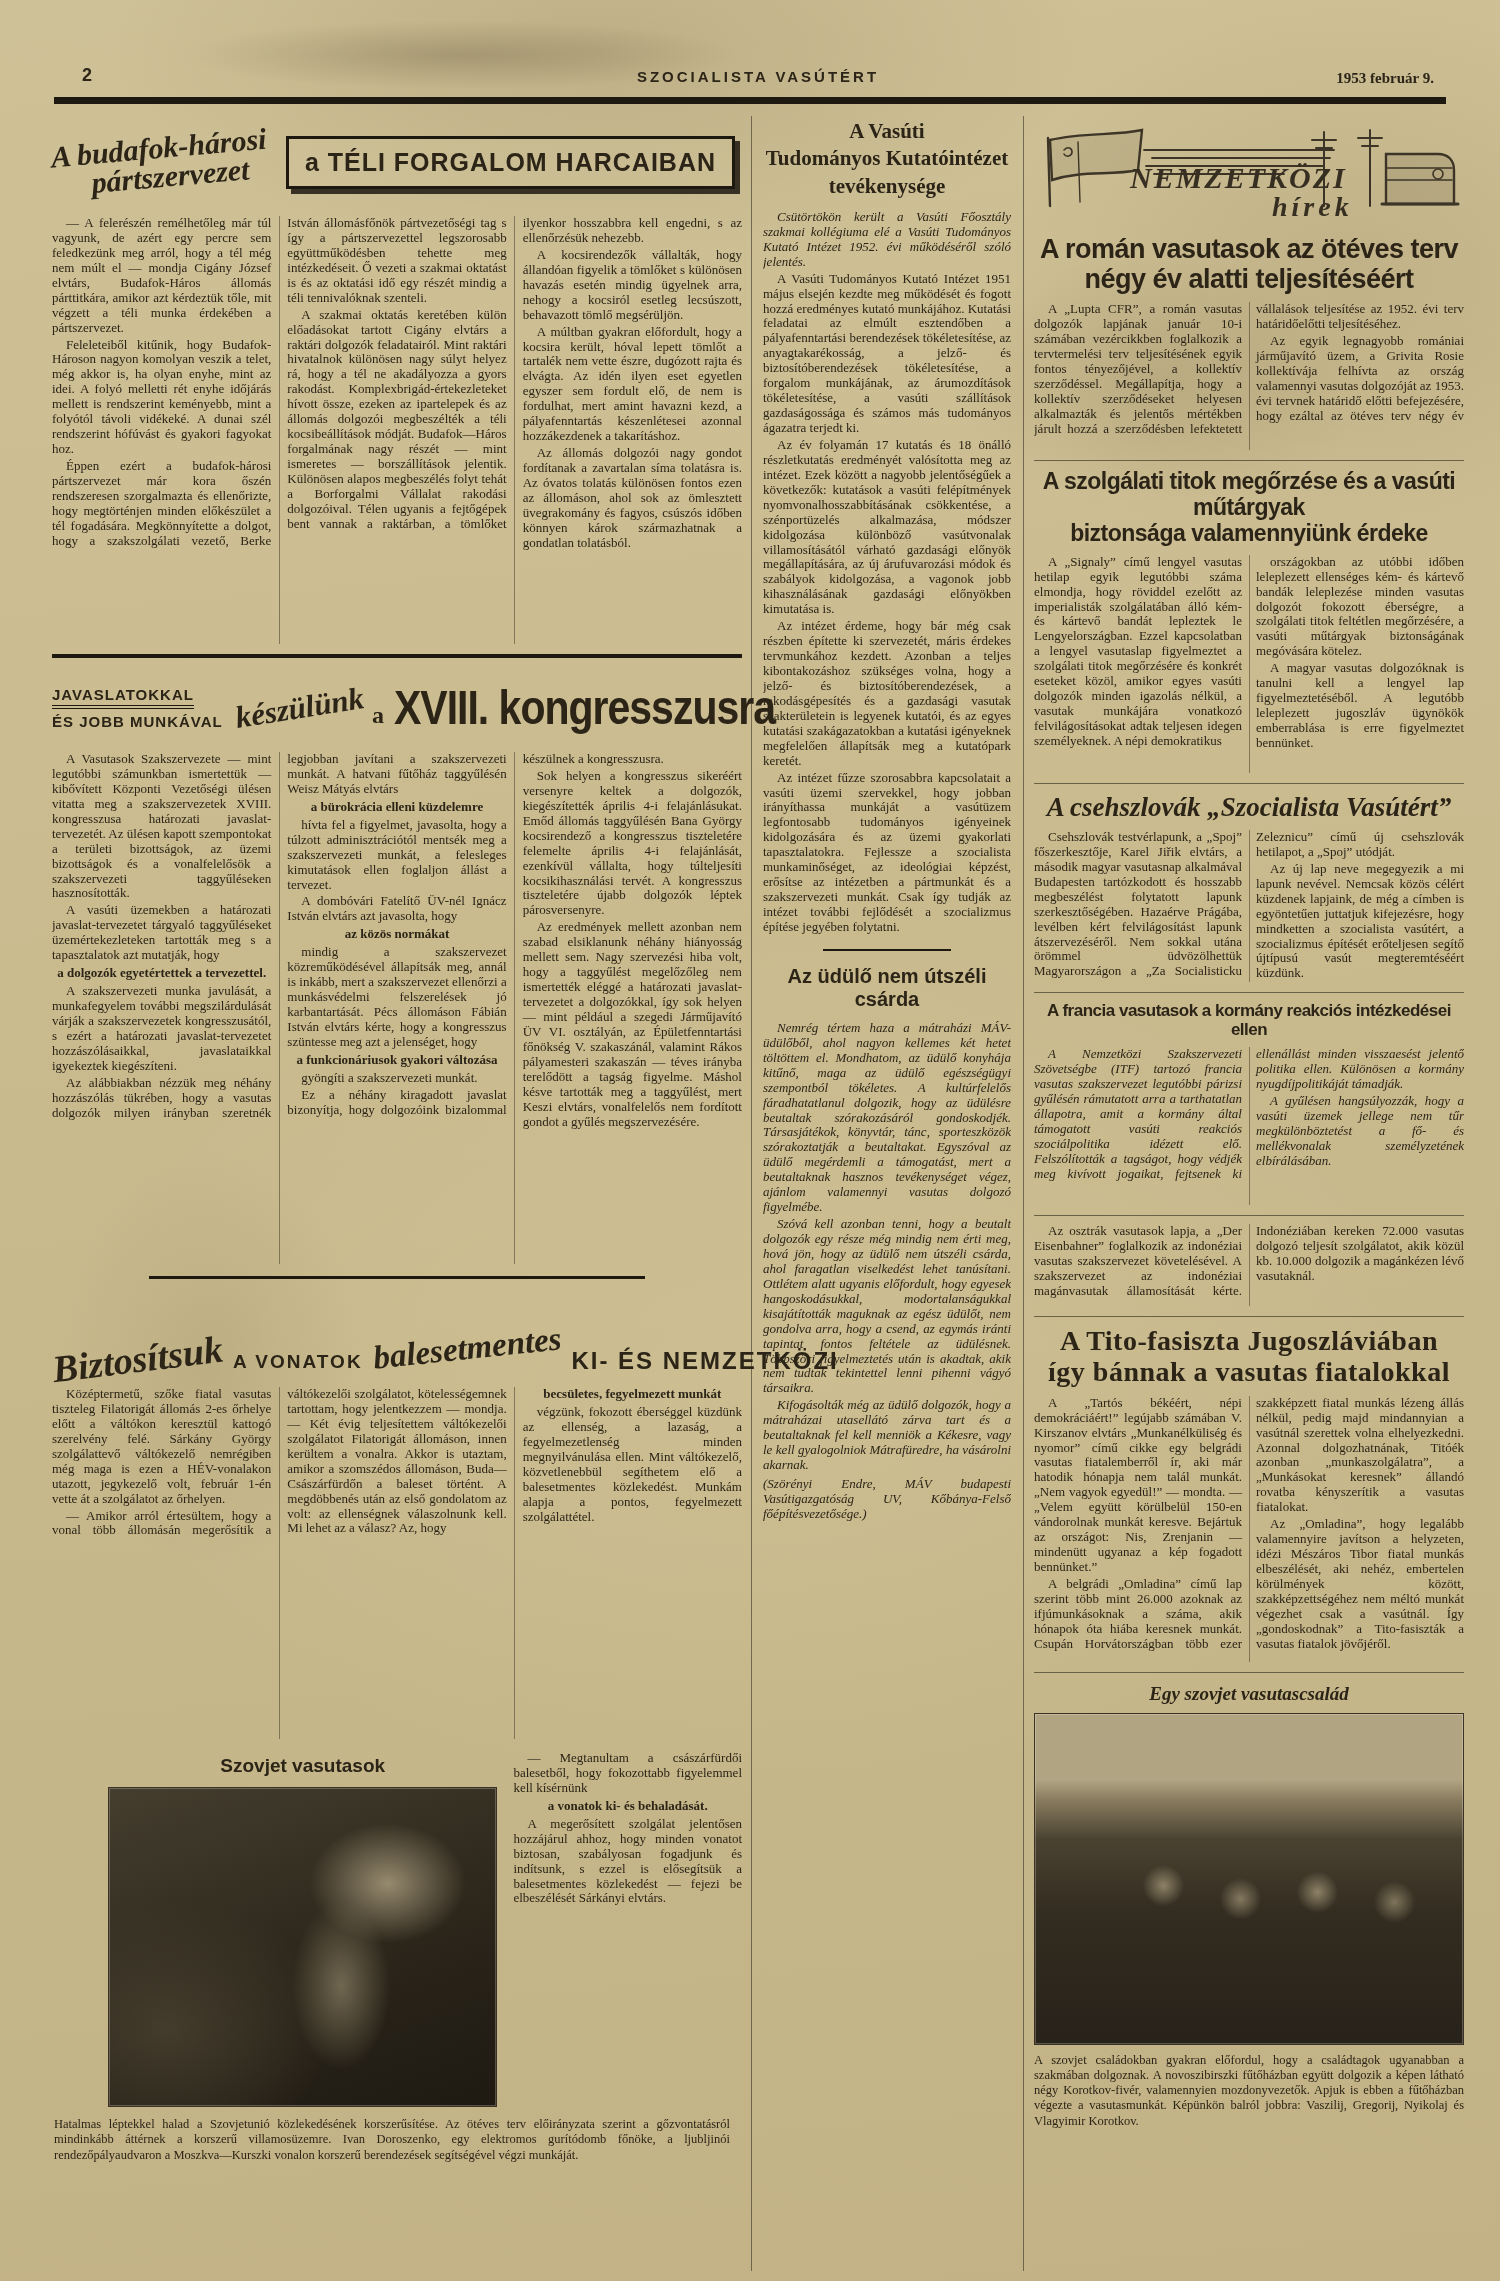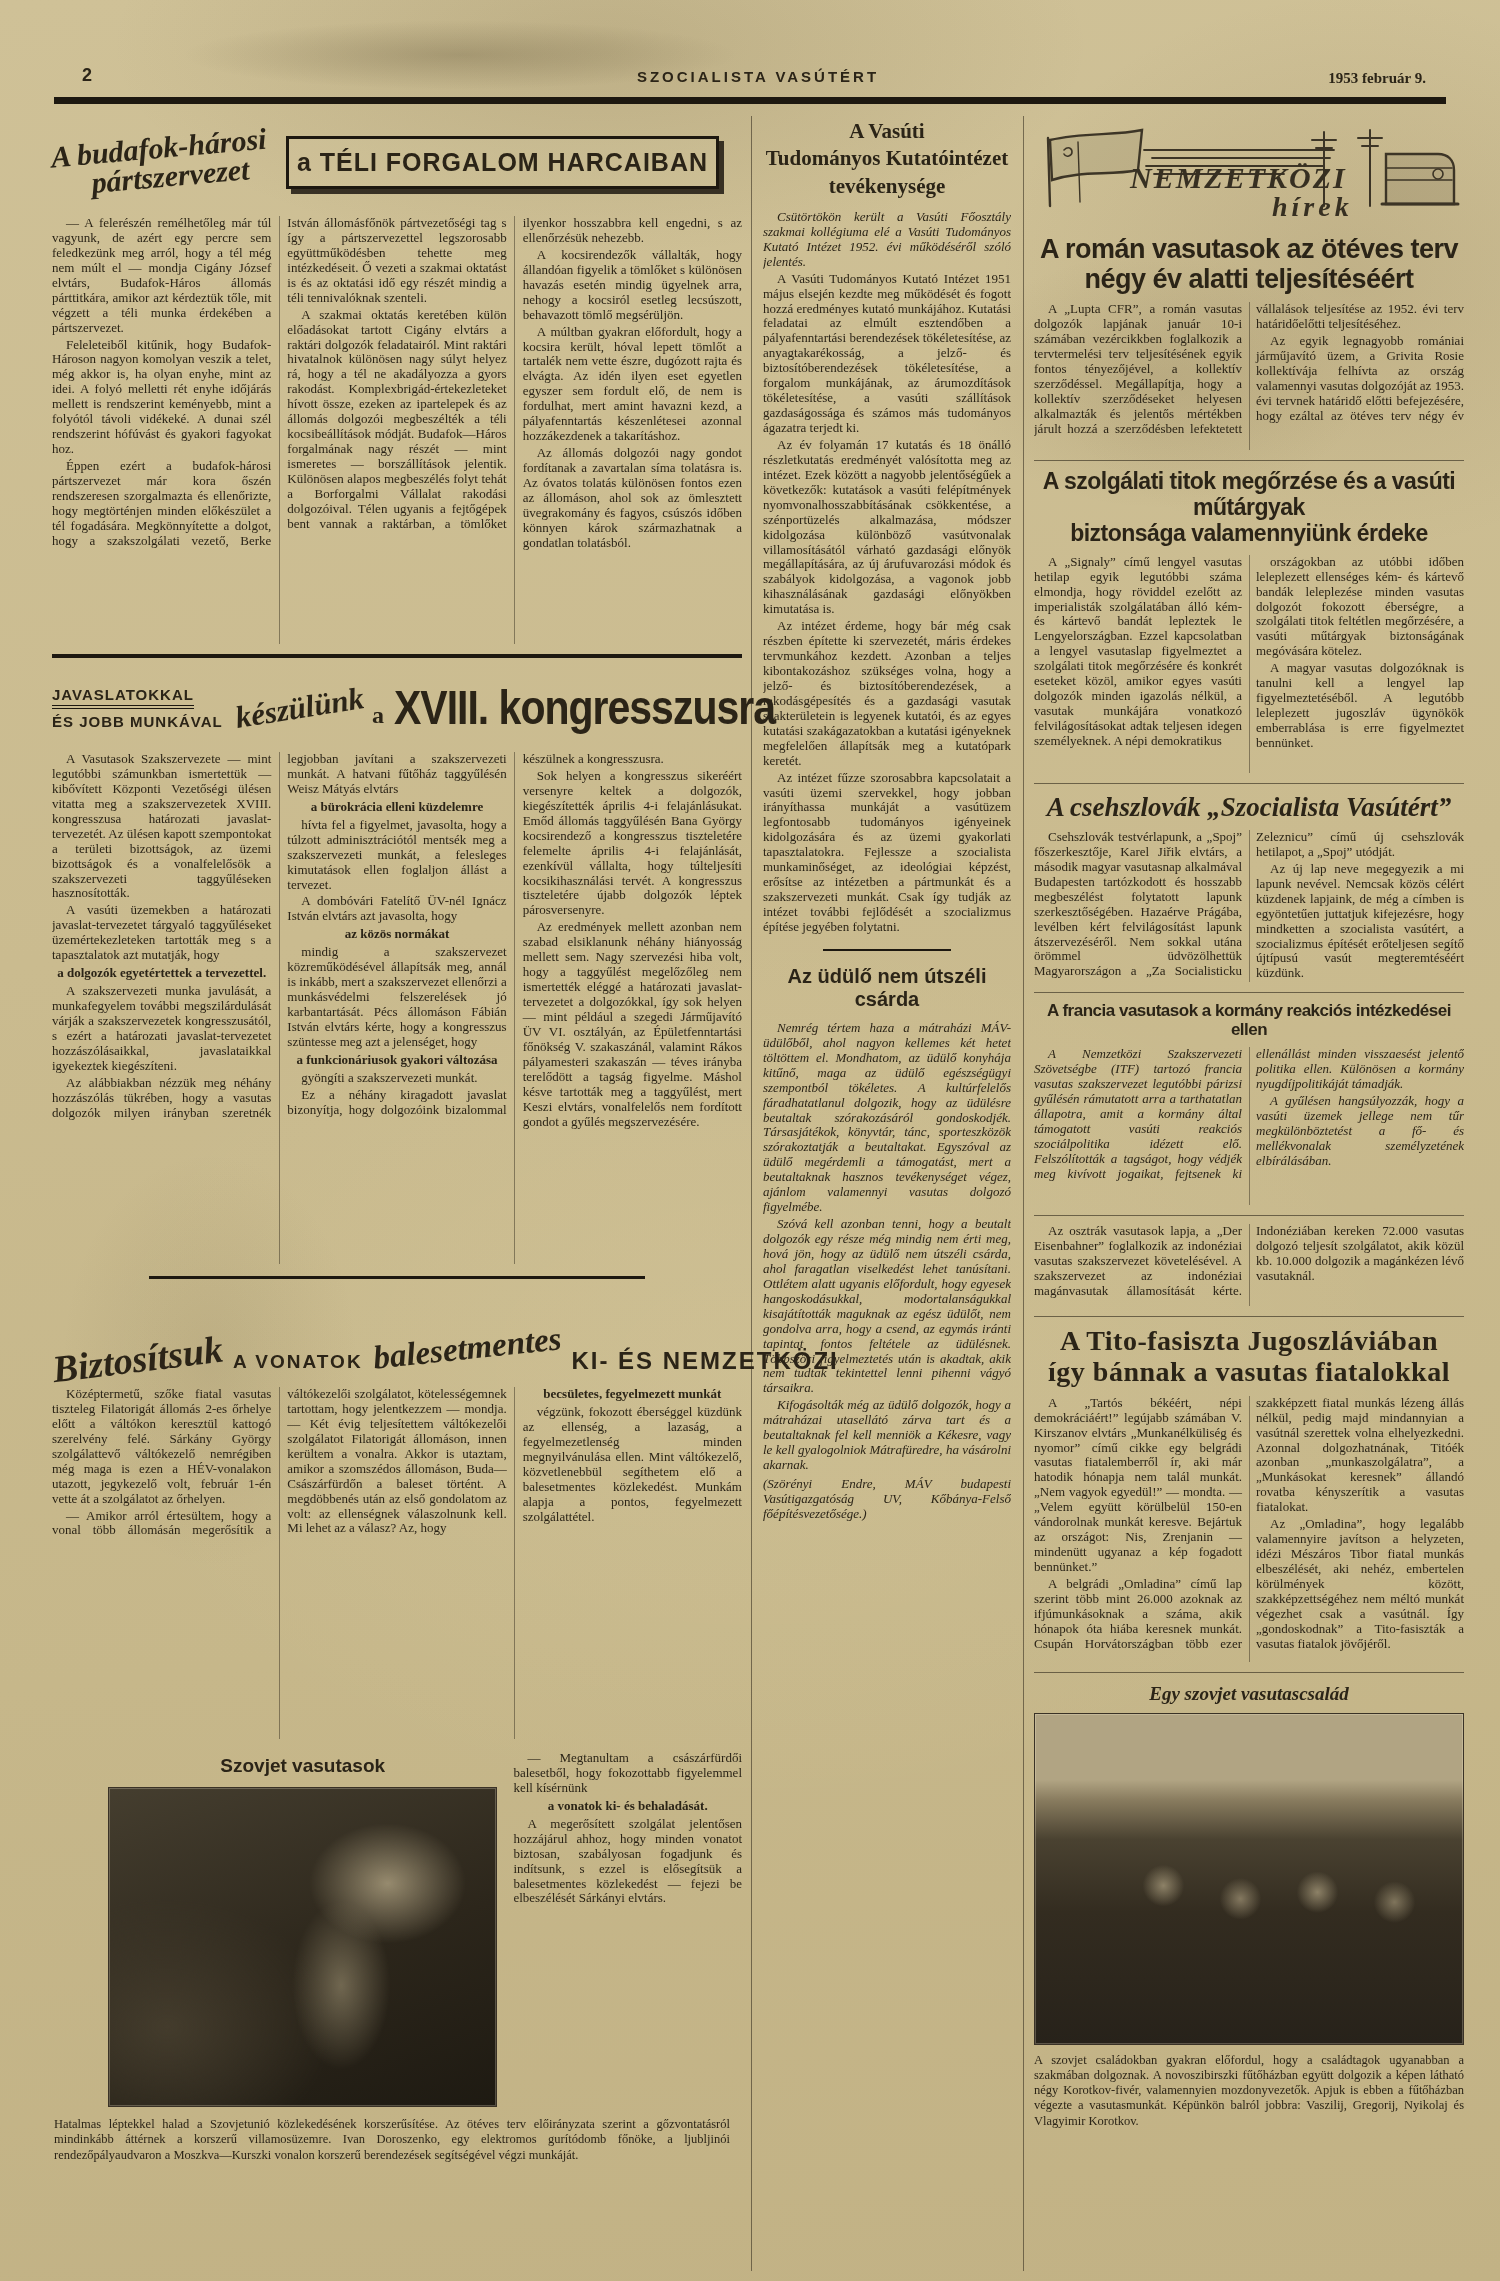--- a/index.html
+++ b/index.html
@@ -13,42 +13,42 @@
   .stain{position:absolute;border-radius:50%;pointer-events:none;}
   .stain.s1{left:180px;top:20px;width:560px;height:70px;background:radial-gradient(ellipse at center,rgba(90,78,50,.28),transparent 70%);}
   .stain.s2{left:950px;top:250px;width:420px;height:260px;background:radial-gradient(ellipse at center,rgba(105,90,55,.16),transparent 70%);}
   .stain.s3{left:60px;top:1150px;width:300px;height:420px;background:radial-gradient(ellipse at center,rgba(100,88,55,.12),transparent 70%);}
 
   
   .hdr{position:absolute;top:56px;left:82px;right:66px;height:34px;}
   .hdr .pno{position:absolute;left:0;bottom:4px;font:700 18px "Liberation Sans",sans-serif;}
   .hdr .mast{position:absolute;left:50%;transform:translateX(-50%);bottom:5px;
     font:700 15px "Liberation Sans",sans-serif;letter-spacing:3px;}
-  .hdr .dt{position:absolute;right:8px;bottom:3px;font:700 15px "Liberation Serif",serif;}
+  .hdr .dt{position:absolute;right:0;bottom:3px;font:700 15px "Liberation Serif",serif;}
   .rule-heavy{position:absolute;top:97px;left:54px;width:1392px;height:7px;background:#1d1810;}
 
   .vrule{position:absolute;top:116px;bottom:10px;width:1px;background:rgba(43,36,23,.55);}
   .v1{left:751px;} .v2{left:1023px;}
 
   
   p{margin:0 0 2px 0;text-indent:14px;}
   .just{text-align:justify;font-size:13px;line-height:1.15;}
   .just p.sub{font-weight:700;text-align:center;text-indent:0;margin:3px 0;}
   .just p.i{font-style:italic;}
   .cols-3{column-count:3;column-gap:16px;column-rule:1px solid rgba(43,36,23,.45);overflow:hidden;}
   .cols-2{column-count:2;column-gap:14px;column-rule:1px solid rgba(43,36,23,.45);overflow:hidden;}
 
   
   .left{position:absolute;left:52px;top:112px;width:690px;}
   .bud-head{display:flex;align-items:center;gap:18px;height:100px;margin-bottom:4px;}
   .script{font-style:italic;font-weight:700;font-family:"Liberation Serif",serif;}
   .bud-script{transform:rotate(-5deg);font-size:30px;line-height:.95;white-space:nowrap;}
   .bud-script .l2{margin-left:38px;}
   .bud-box{border:3px solid #1d1810;box-shadow:5px 5px 0 rgba(29,24,16,.85);
-    padding:9px 8px;font:700 25px "Liberation Sans",sans-serif;letter-spacing:1px;white-space:nowrap;background:rgba(255,248,220,.06);}
+    padding:9px 16px;font:700 25px "Liberation Sans",sans-serif;letter-spacing:1px;white-space:nowrap;background:rgba(255,248,220,.06);}
   .bud-body{height:428px;}
 
   .hrule{height:4px;background:#1d1810;margin:10px 0 6px 0;}
   .hrule-mid{height:3px;background:#1d1810;width:72%;margin:12px auto 10px auto;}
 
   .kong-head{display:flex;align-items:center;gap:10px;height:88px;}
   .kick{font:700 15px "Liberation Sans",sans-serif;letter-spacing:1px;white-space:nowrap;}
   .kick .k1{display:inline-block;border-bottom:4px double #1d1810;padding-bottom:2px;margin-bottom:4px;}
   .kesz{font-size:31px;transform:rotate(-9deg);white-space:nowrap;margin:0 -2px 0 2px;}
   .kong-a{font:700 24px "Liberation Serif",serif;margin-top:14px;}

